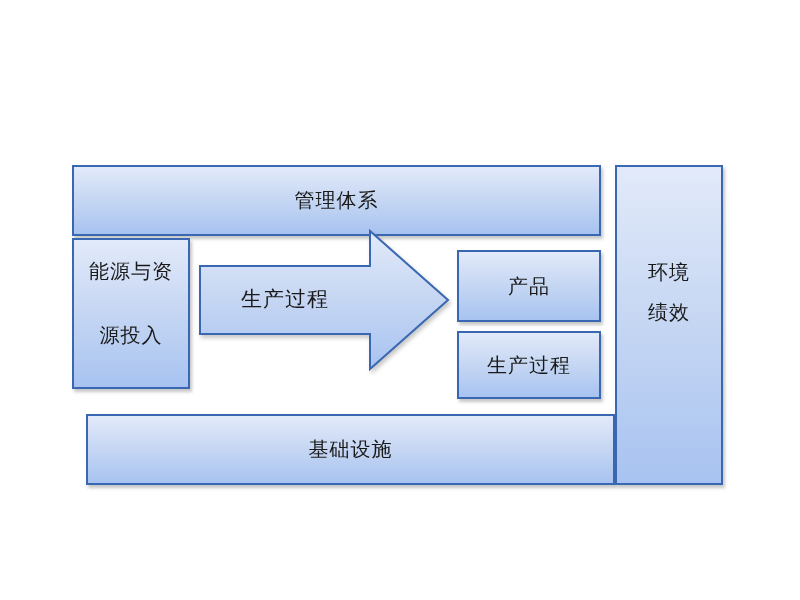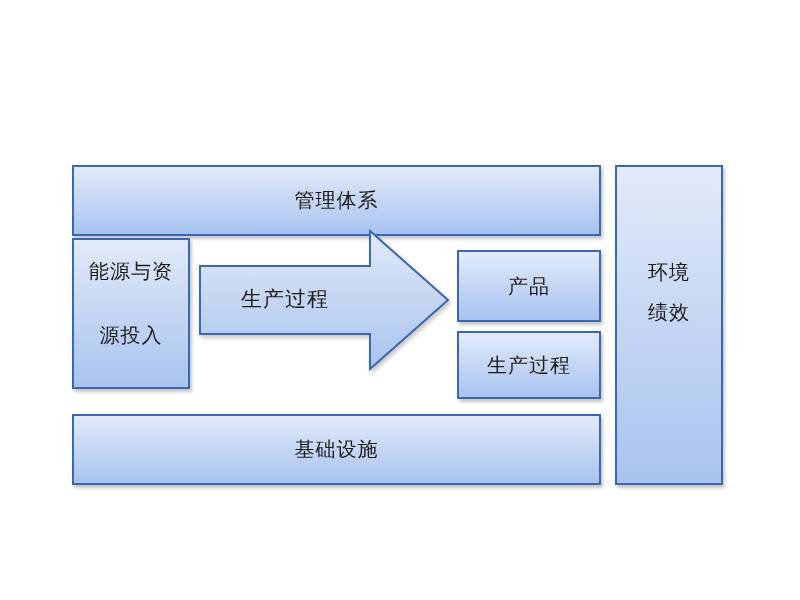--- a/index.html
+++ b/index.html
@@ -32,21 +32,21 @@
     font-size: 20px;
     letter-spacing: 1px;
     margin-top: 28px;
   }
   .box-management { left: 72px;  top: 137px; width: 529px; height: 71px; }
   .box-input      { left: 72px;  top: 210px; width: 118px; height: 151px;
                     flex-direction: column; gap: 36px; padding-bottom: 22px;
                     line-height: 28px; }
   .box-product    { left: 457px; top: 222px; width: 144px; height: 72px; }
   .box-emission   { left: 457px; top: 303px; width: 144px; height: 68px; }
-  .box-infra      { left: 72px;  top: 386px; width: 529px; height: 71px; }
+  .box-infra      { left: 86px;  top: 386px; width: 529px; height: 71px; }
   .box-performance{ left: 615px; top: 137px; width: 108px; height: 320px;
                     flex-direction: column; gap: 12px; padding-bottom: 66px;
                     line-height: 28px; }
   .arrow-svg {
     position: absolute;
     left: 198px; top: 228px;
     width: 254px; height: 144px;
     filter: drop-shadow(2px 3px 2px rgba(130,130,130,0.45));
   }
   .arrow-svg polygon {

